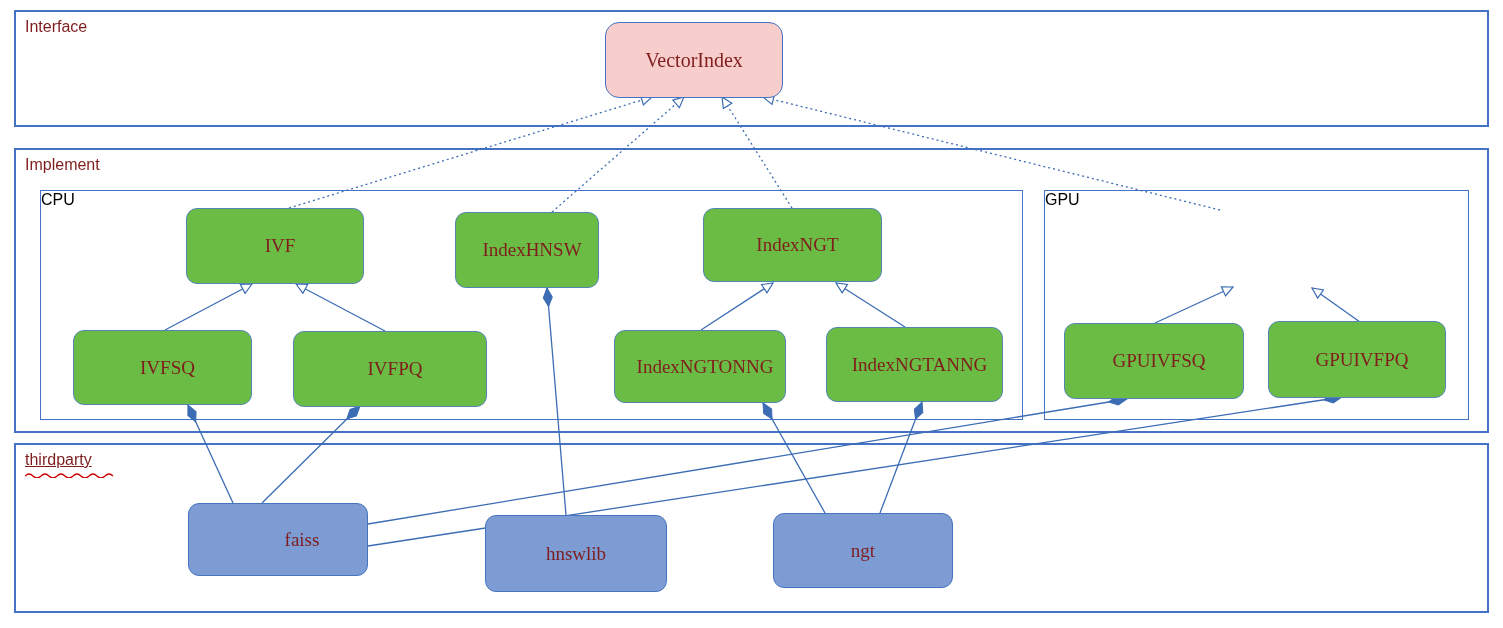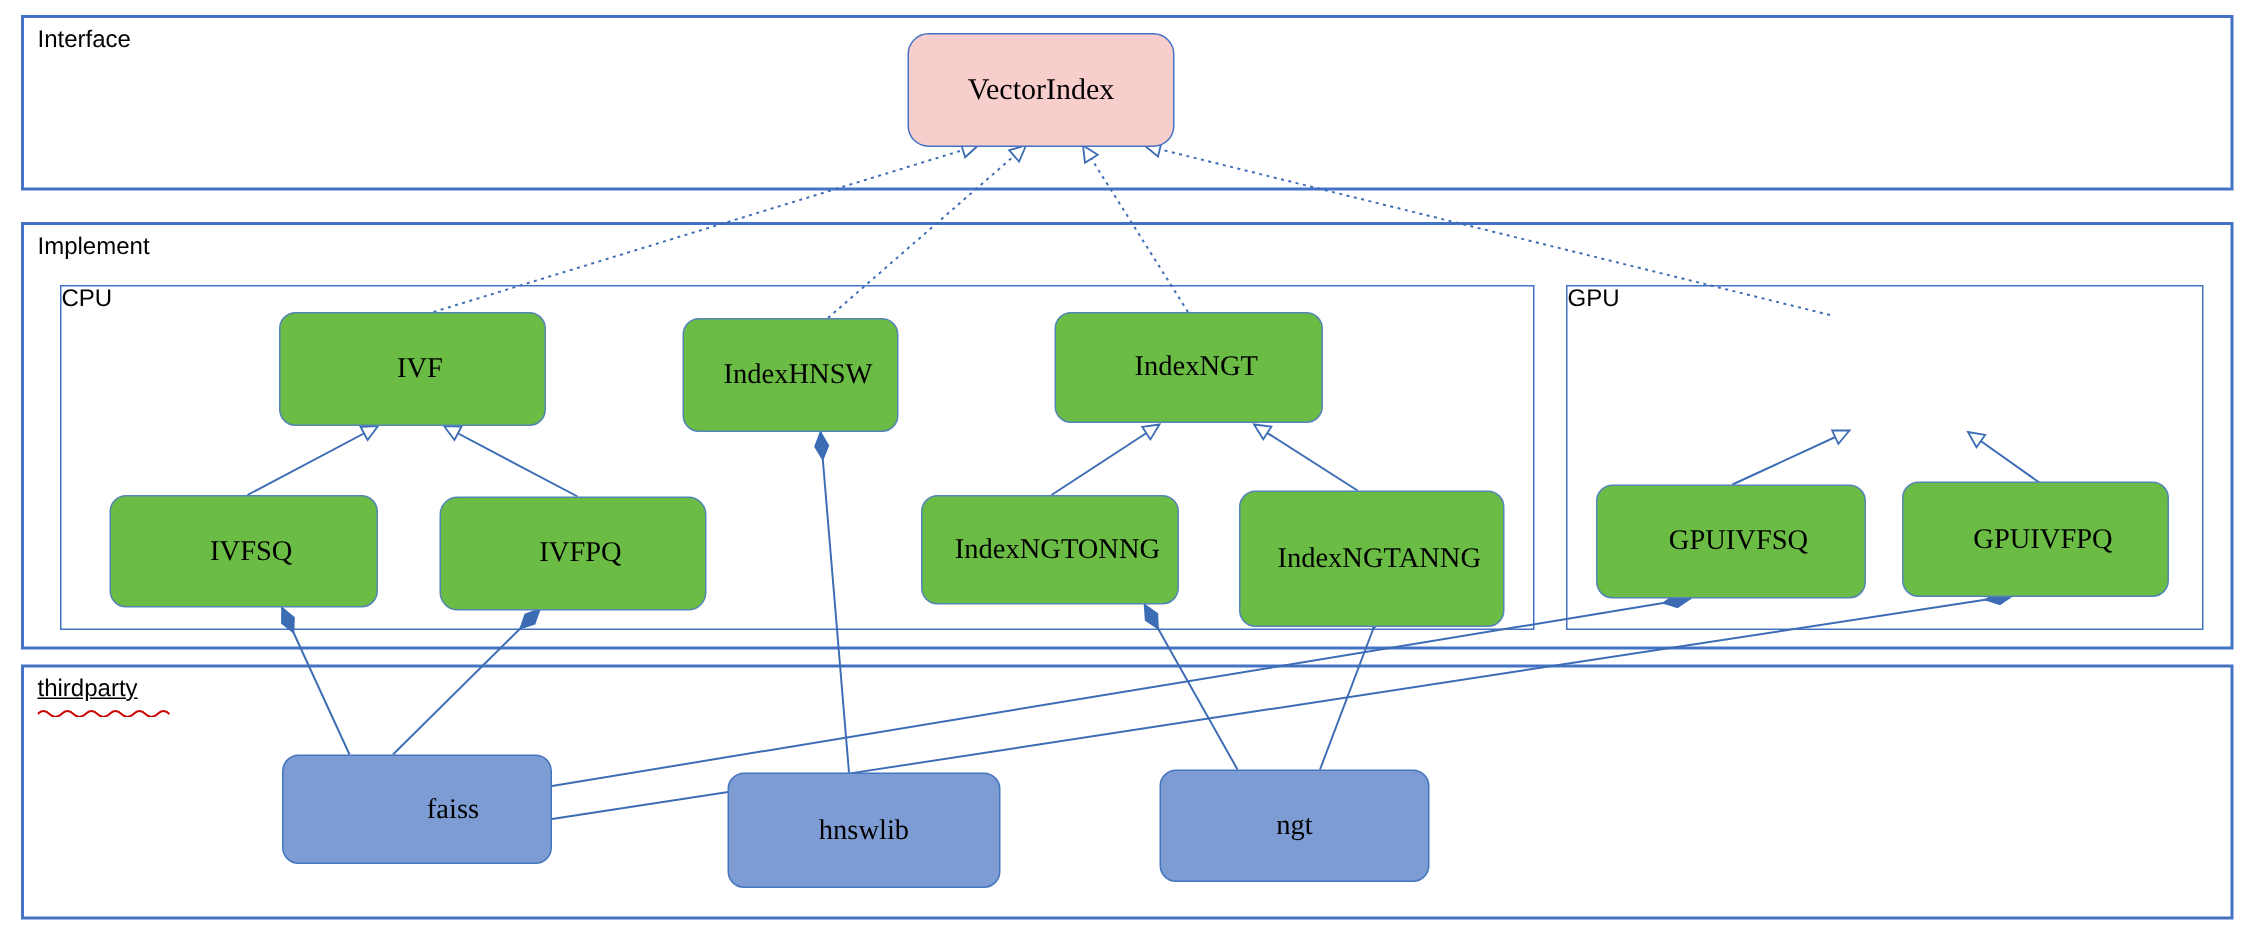--- a/index.html
+++ b/index.html
@@ -14,21 +14,21 @@
   .container{
     position:absolute;
     border:2px solid #4472c4;
     background:transparent;
     box-sizing:border-box;
   }
   .container .clabel{
     position:absolute;
     top:6px;left:9px;
     font-size:16px;
-    color:#000000;
+    color:#7f1d1d;
     background:transparent;
     white-space:nowrap;
   }
   .subcontainer{
     position:absolute;
     border:1.3px solid #4472c4;
     box-sizing:border-box;
   }
   #c-interface {left:14px;  top:10px;  width:1475px; height:117px;}
   #c-implement {left:14px;  top:148px; width:1475px; height:285px;}
@@ -43,36 +43,36 @@
   #edges{position:absolute;left:0;top:0;width:1503px;height:628px;}
   .edge{stroke:#3c6cb4;stroke-width:1.3;fill:none;}
   .edge.dotted{stroke-dasharray:2 3;}
 
   
   .node{
     position:absolute;
     box-sizing:border-box;
     display:flex;align-items:center;justify-content:center;
     font-family:"Liberation Serif", serif;
-    font-size:19px;color:#000000;
+    font-size:19px;color:#7f1d1d;
     text-align:center;
     border-radius:11px;
   }
   .node.green{ background:#6abc44; border:1.4px solid #5585b5;padding-left:10px; }
   .node.blue { background:#7c9cd3; border:1.4px solid #4576bd; }
   .node.pink { background:#f8cecc; border:1.6px solid #4472c4; border-radius:14px; font-size:20px;}
 
   #n-vectorindex {left:605px; top:22px;  width:178px; height:76px;}
   #n-ivf         {left:186px; top:208px; width:178px; height:76px;}
   #n-indexhnsw   {left:455px; top:212px; width:144px; height:76px;}
   #n-indexngt    {left:703px; top:208px; width:179px; height:74px;}
   #n-ivfsq       {left:73px;  top:330px; width:179px; height:75px;text-align:right;}
-  #n-ivfpq       {left:293px; top:331px; width:178px; height:76px;border-radius:12px;}
+  #n-ivfpq       {left:293px; top:331px; width:194px; height:76px;}
   #n-indexngtonng{left:614px; top:330px; width:172px; height:73px;}
-  #n-indexngtanng{left:826px; top:327px; width:177px; height:91px;font-family:Liberation Serif, serif;}
+  #n-indexngtanng{left:826px; top:327px; width:177px; height:75px;font-family:Liberation Serif, serif;}
   #n-gpuivf      {left:1169px;top:210px; width:181px; height:76px;}
   #n-gpuivfsq    {left:1064px;top:323px; width:180px; height:76px;}
   #n-gpuivfpq    {left:1268px;top:321px; width:178px; height:77px;}
   #n-faiss       {left:188px; top:503px; width:180px; height:73px;padding-left:48px;}
   #n-hnswlib     {left:485px; top:515px; width:182px; height:77px;}
   #n-ngt         {left:773px; top:513px; width:180px; height:75px;}
 </style>
 </head>
 <body>
 

